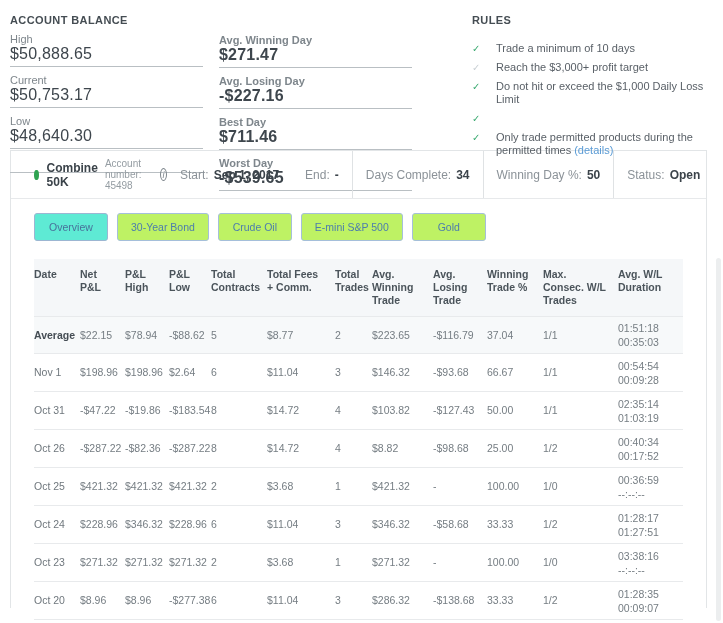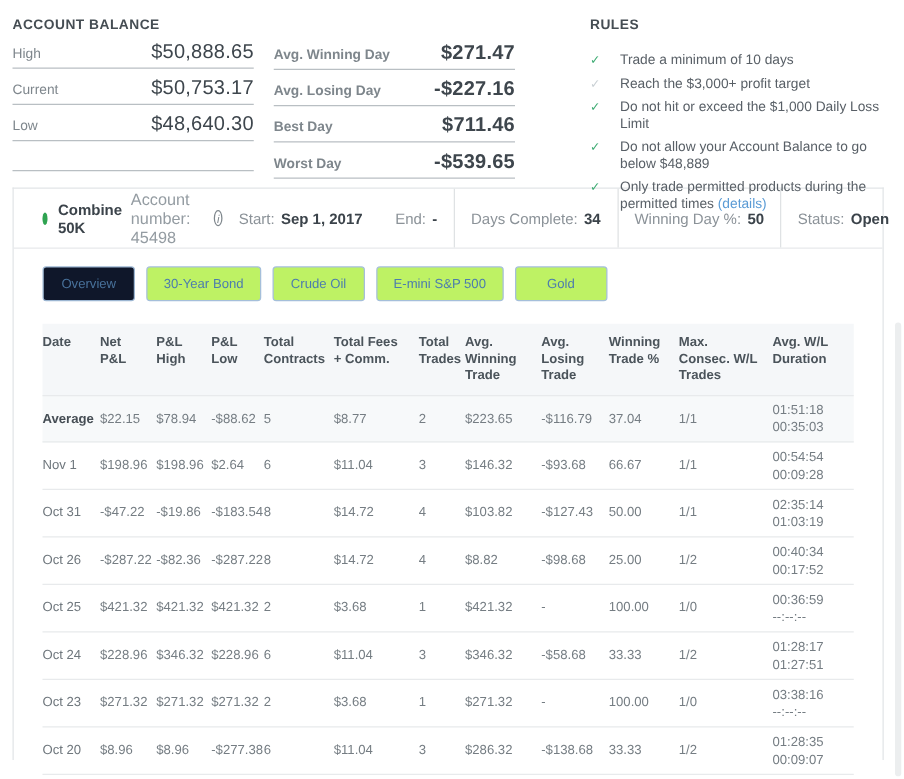--- a/index.html
+++ b/index.html
@@ -13,21 +13,21 @@
   
   .top { display:flex; height:150px; padding:14px 16px 0 10px; }
   .sec-title { font-size:11px; font-weight:bold; color:#454d53; letter-spacing:.4px; }
 
   .balance-col { width:193px; }
   .stats-col   { width:193px; margin-left:16px; padding-top:13px;font-weight:bold; }
   .rules-col   { flex:1; margin-left:60px; }
 
   .u-row {
     display:flex; justify-content:space-between; align-items:baseline;
-    border-bottom:1px solid #b9bfc3; padding:7px 0 3px;
+    border-bottom:1px solid #b9bfc3; padding:7px 0 3px;flex-direction:column;
   }
   .u-label { font-size:11px; color:#7e868c; }
   .u-value { font-size:16px; color:#3e464d; letter-spacing:.2px; }
   .spacer-line { border-bottom:1px solid #b9bfc3; margin-top:23px; }
 
   .rules-list { list-style:none; margin-top:13px; }
   .rule-item { display:flex; align-items:flex-start; padding:3px 0; font-size:11px; line-height:13px; color:#585f66; }
   .rule-check { width:24px; flex:none; font-size:10px; line-height:13px; }
   .rule-check::before { content:"\2713"; }
   .chk-green { color:#3cab72; }
@@ -40,38 +40,38 @@
     background:#fff; border:1px solid #e2e5e7; border-bottom:none;
   }
 
   .status-bar {
     height:48px; padding:0 10px 0 23px; border-bottom:1px solid #e7e9eb;
     display:flex; align-items:center; justify-content:space-between;
   }
   .sb-left { display:flex; align-items:center; }
   .dot { width:10px; height:10px; border-radius:50%; background:#2fa351; margin-right:8px; }
   .sb-name { font-size:12px; font-weight:bold; color:#3b434a; margin-right:7px; }
-  .sb-account { font-size:13px; color:#949ca2; margin-right:7px; }
+  .sb-account { font-size:10px; color:#949ca2; margin-right:7px; }
   .info-icon {
     width:13px; height:13px; border:1px solid #7e868c; border-radius:50%;
     color:#7e868c; font-size:9px; font-style:italic;
     display:flex; align-items:center; justify-content:center; cursor:pointer;
   }
   .sb-fields { display:flex; align-items:stretch; height:100%; }
   .sb-field { display:flex; align-items:center; padding:0 13px; font-size:12px; color:#8b9298; white-space:nowrap; }
   .sb-field.fld-yes { border-left:1px solid #dfe2e4; }
   .sb-value { font-weight:bold; color:#3b434a; margin-left:5px; }
 
   .tabs { display:flex; gap:9px; padding:14px 23px 0; }
   .tab {
     min-width:74px; padding:7px 13px; text-align:center;
     font-size:10.5px; color:#4d7dad; background:#bef264;
     border:1px solid #a5bfda; border-radius:3px; cursor:pointer; white-space:nowrap;
   }
-  .tab.tab-active { background:#0f172a; color:#48719a; border-color:#9cb6d2; }
+  .tab.tab-active { background:#5eead4; color:#48719a; border-color:#9cb6d2; }
 
   
   .table { margin:18px 23px 0; --cols:46px 45px 44px 42px 56px 68px 37px 61px 54px 56px 75px 1fr; }
   .thead {
     display:grid; grid-template-columns:var(--cols);
     background:#f5f7f9; padding:9px 0; align-items:start;
   }
   .th { font-size:10.5px; font-weight:bold; color:#4b545b; line-height:13px; padding:0 8px 0 0; }
   .row {
     display:grid; grid-template-columns:var(--cols); align-items:center;
@@ -154,21 +154,20 @@
           <span><span>Reach the $3,000+ profit target</span><span class="rule-link"></span></span>
         </li>
 
         <li class="rule-item">
           <span class="rule-check chk-green"></span>
           <span><span>Do not hit or exceed the $1,000 Daily Loss Limit</span><span class="rule-link"></span></span>
         </li>
 
         <li class="rule-item">
           <span class="rule-check chk-green"></span>
-          <span><span>Do not allow your Account Balance to go below $48,889</span><span class="rule-link"></span></span>
         </li>
 
         <li class="rule-item">
           <span class="rule-check chk-green"></span>
           <span><span>Only trade permitted products during the permitted times</span><span class="rule-link">(details)</span></span>
         </li>
       </ul>
   </div>
 
 </div>

